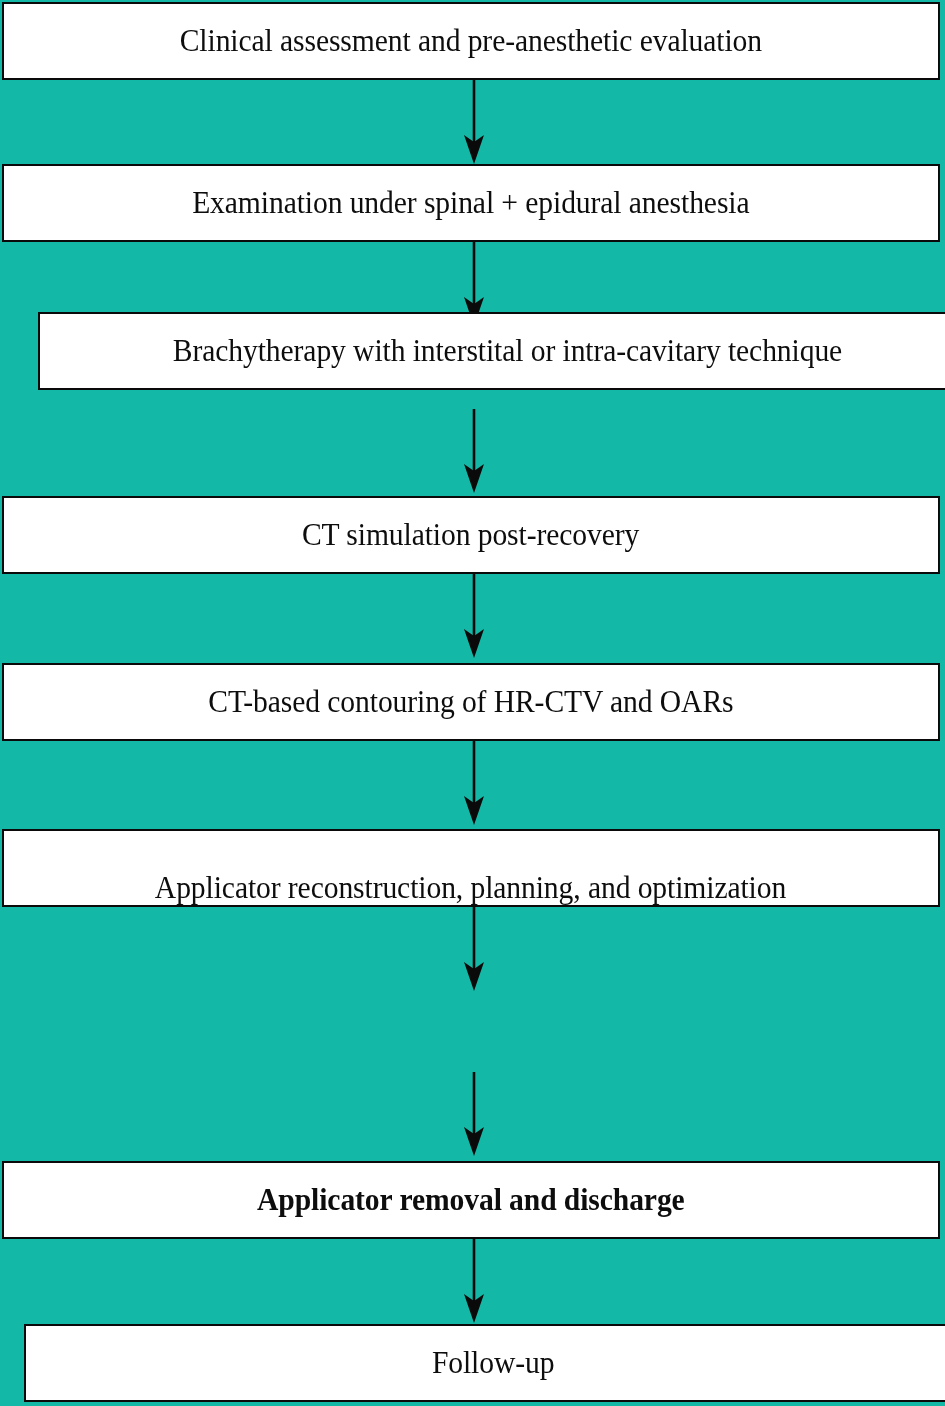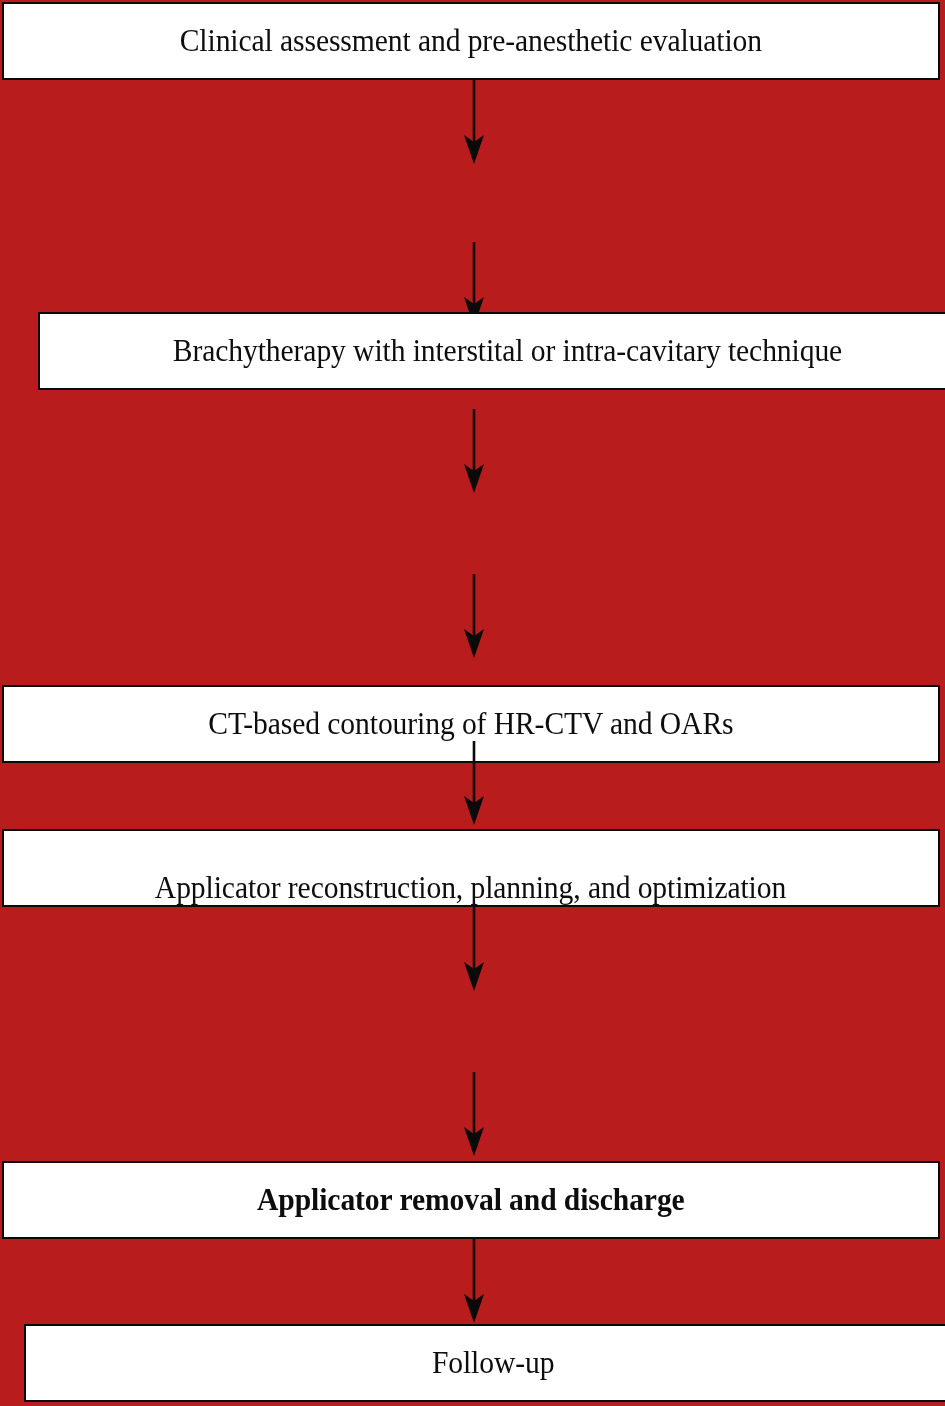--- a/index.html
+++ b/index.html
@@ -10,21 +10,21 @@
   }
   body {
     font-family: "Liberation Serif", "DejaVu Serif", serif;
     -webkit-font-smoothing: antialiased;
   }
 
   #flowchart {
     position: relative;
     width: 945px;
     height: 1406px;
-    background: #b91c1c;
+    background: #14b8a6;
     overflow: hidden;
   }
 
   
   .step-box {
     position: absolute;
     left: 2px;
     width: 938px;          
     height: 78px;
     box-sizing: border-box;
@@ -81,48 +81,54 @@
     <span class="step-label">Clinical assessment and pre-anesthetic evaluation</span>
   </div>
 
   <div class="connector" style="top:80px;">
     <svg viewBox="0 0 945 84" preserveAspectRatio="none" aria-hidden="true">
       <line class="conn-line" x1="474" y1="0" x2="474" y2="62"></line>
       <path class="conn-head" d="M474,84 L464,55 L474,62 L484,55 Z"></path>
     </svg>
   </div>
 
+  <div class="step-box" style="top:164px;">
+    <span class="step-label">Examination under spinal + epidural anesthesia</span>
+  </div>
 
   <div class="connector" style="top:242px;">
     <svg viewBox="0 0 945 84" preserveAspectRatio="none" aria-hidden="true">
       <line class="conn-line" x1="474" y1="0" x2="474" y2="62"></line>
       <path class="conn-head" d="M474,84 L464,55 L474,62 L484,55 Z"></path>
     </svg>
   </div>
 
   <div class="step-box" style="top:312px;margin-left:36px;">
     <span class="step-label">Brachytherapy with interstital or intra-cavitary technique</span>
   </div>
 
   <div class="connector" style="top:409px;">
     <svg viewBox="0 0 945 84" preserveAspectRatio="none" aria-hidden="true">
       <line class="conn-line" x1="474" y1="0" x2="474" y2="62"></line>
       <path class="conn-head" d="M474,84 L464,55 L474,62 L484,55 Z"></path>
     </svg>
   </div>
 
+  <div class="step-box" style="top:496px;">
+    <span class="step-label">CT simulation post-recovery</span>
+  </div>
 
   <div class="connector" style="top:574px;">
     <svg viewBox="0 0 945 84" preserveAspectRatio="none" aria-hidden="true">
       <line class="conn-line" x1="474" y1="0" x2="474" y2="62"></line>
       <path class="conn-head" d="M474,84 L464,55 L474,62 L484,55 Z"></path>
     </svg>
   </div>
 
-  <div class="step-box" style="top:685px;">
+  <div class="step-box" style="top:663px;">
     <span class="step-label">CT-based contouring of HR-CTV and OARs</span>
   </div>
 
   <div class="connector" style="top:741px;">
     <svg viewBox="0 0 945 84" preserveAspectRatio="none" aria-hidden="true">
       <line class="conn-line" x1="474" y1="0" x2="474" y2="62"></line>
       <path class="conn-head" d="M474,84 L464,55 L474,62 L484,55 Z"></path>
     </svg>
   </div>
 

